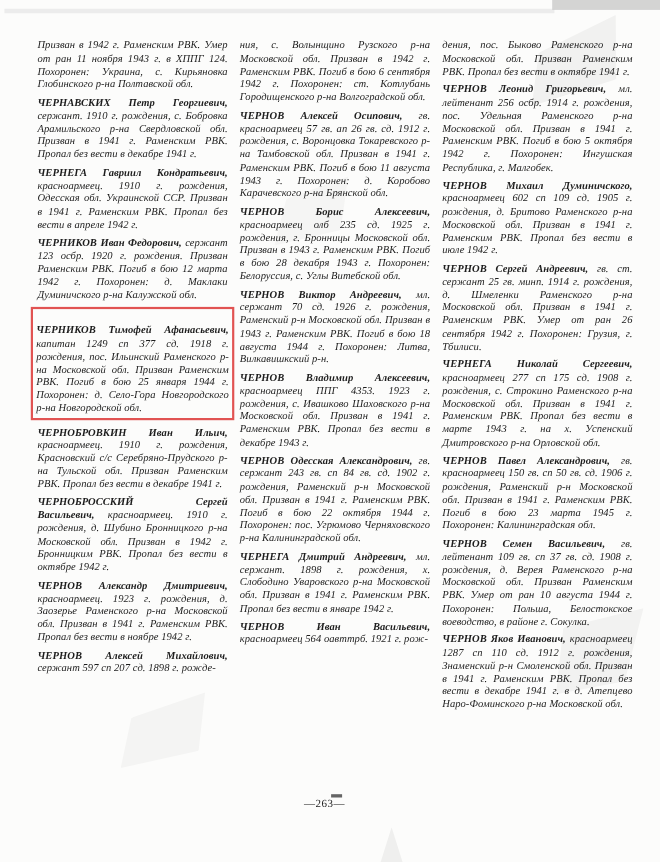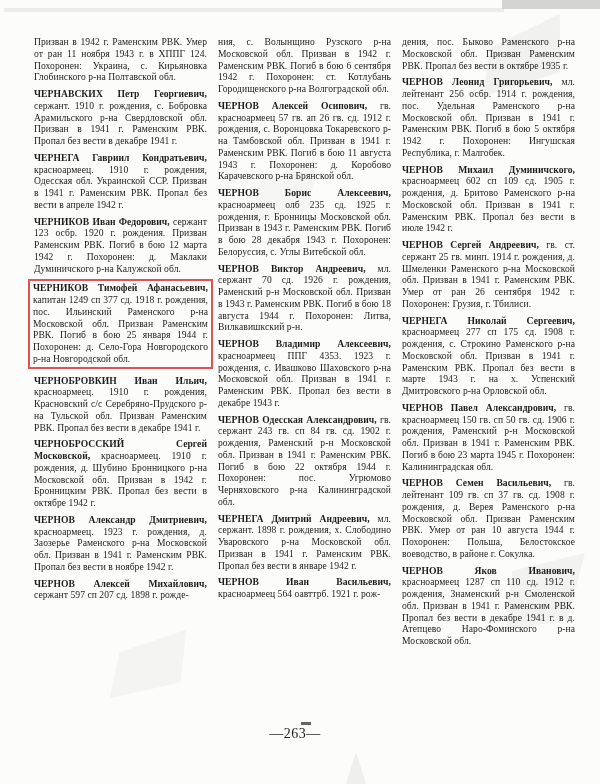--- a/index.html
+++ b/index.html
@@ -31,31 +31,32 @@
     position:absolute;left:34px;top:36px;
     display:flex;gap:11px;
   }
   .column{width:173px;}
   .entry{
     margin:0 0 5px 0;
     font-size:9.6px;
     line-height:11.75px;
     text-align:justify;
     letter-spacing:0.05px;
+    font-style:italic;
   }
   .entry b{font-weight:bold;}
   .entry.highlighted{
     border:2px solid var(--hl,#e15352);
-    padding:1px 3px 2px 3px;
+    padding:14px 3px 2px 3px;
     margin:2px -6px 6px -6px;
   }
   .page-number{
     position:absolute;left:0;top:726px;width:590px;
     text-align:center;
-    font-size:14px;
+    font-size:10px;
     letter-spacing:.5px;
   }
 </style>
 </head>
 <body>
 
 <div class="page">
 
   <div class="scan-edge edge-top-left"></div>
   <div class="scan-edge edge-top-right"></div>
@@ -67,36 +68,36 @@
   <div class="watermark wm-star"></div>
 
   <div class="columns" id="columns">
       <div class="column">
         <p class="entry">Призван в 1942 г. Раменским РВК. Умер от ран 11 ноября 1943 г. в ХППГ 124. Похоронен: Украина, с. Кирьяновка Глобинского р-на Полтавской обл.</p>
         <p class="entry"><b>ЧЕРНАВСКИХ Петр Георгиевич, </b>сержант. 1910 г. рождения, с. Бобровка Арамильского р-на Свердловской обл. Призван в 1941 г. Раменским РВК. Пропал без вести в декабре 1941 г.</p>
         <p class="entry"><b>ЧЕРНЕГА Гавриил Кондратьевич, </b>красноармеец. 1910 г. рождения, Одесская обл. Украинской ССР. Призван в 1941 г. Раменским РВК. Пропал без вести в апреле 1942 г.</p>
         <p class="entry"><b>ЧЕРНИКОВ Иван Федорович, </b>сержант 123 осбр. 1920 г. рождения. Призван Раменским РВК. Погиб в бою 12 марта 1942 г. Похоронен: д. Маклаки Думиничского р-на Калужской обл.</p>
         <p class="entry highlighted"><b>ЧЕРНИКОВ Тимофей Афанасьевич, </b>капитан 1249 сп 377 сд. 1918 г. рождения, пос. Ильинский Раменского р-на Московской обл. Призван Раменским РВК. Погиб в бою 25 января 1944 г. Похоронен: д. Село-Гора Новгородского р-на Новгородской обл.</p>
         <p class="entry"><b>ЧЕРНОБРОВКИН Иван Ильич, </b>красноармеец. 1910 г. рождения, Красновский с/с Серебряно-Прудского р-на Тульской обл. Призван Раменским РВК. Пропал без вести в декабре 1941 г.</p>
-        <p class="entry"><b>ЧЕРНОБРОССКИЙ Сергей Московской, </b>красноармеец. 1910 г. рождения, д. Шубино Бронницкого р-на Московской обл. Призван в 1942 г. Бронницким РВК. Пропал без вести в октябре 1942 г.</p>
+        <p class="entry"><b>ЧЕРНОБРОССКИЙ Сергей Васильевич, </b>красноармеец. 1910 г. рождения, д. Шубино Бронницкого р-на Московской обл. Призван в 1942 г. Бронницким РВК. Пропал без вести в октябре 1942 г.</p>
         <p class="entry"><b>ЧЕРНОВ Александр Дмитриевич, </b>красноармеец. 1923 г. рождения, д. Заозерье Раменского р-на Московской обл. Призван в 1941 г. Раменским РВК. Пропал без вести в ноябре 1942 г.</p>
         <p class="entry"><b>ЧЕРНОВ Алексей Михайлович, </b>сержант 597 сп 207 сд. 1898 г. рожде-</p>
       </div>
       <div class="column">
         <p class="entry">ния, с. Волынщино Рузского р-на Московской обл. Призван в 1942 г. Раменским РВК. Погиб в бою 6 сентября 1942 г. Похоронен: ст. Котлубань Городищенского р-на Волгоградской обл.</p>
         <p class="entry"><b>ЧЕРНОВ Алексей Осипович, </b>гв. красноармеец 57 гв. ап 26 гв. сд. 1912 г. рождения, с. Воронцовка Токаревского р-на Тамбовской обл. Призван в 1941 г. Раменским РВК. Погиб в бою 11 августа 1943 г. Похоронен: д. Коробово Карачевского р-на Брянской обл.</p>
         <p class="entry"><b>ЧЕРНОВ Борис Алексеевич, </b>красноармеец олб 235 сд. 1925 г. рождения, г. Бронницы Московской обл. Призван в 1943 г. Раменским РВК. Погиб в бою 28 декабря 1943 г. Похоронен: Белоруссия, с. Углы Витебской обл.</p>
         <p class="entry"><b>ЧЕРНОВ Виктор Андреевич, </b>мл. сержант 70 сд. 1926 г. рождения, Раменский р-н Московской обл. Призван в 1943 г. Раменским РВК. Погиб в бою 18 августа 1944 г. Похоронен: Литва, Вилкавишкский р-н.</p>
         <p class="entry"><b>ЧЕРНОВ Владимир Алексеевич, </b>красноармеец ППГ 4353. 1923 г. рождения, с. Ивашково Шаховского р-на Московской обл. Призван в 1941 г. Раменским РВК. Пропал без вести в декабре 1943 г.</p>
         <p class="entry"><b>ЧЕРНОВ Одесская Александрович, </b>гв. сержант 243 гв. сп 84 гв. сд. 1902 г. рождения, Раменский р-н Московской обл. Призван в 1941 г. Раменским РВК. Погиб в бою 22 октября 1944 г. Похоронен: пос. Угрюмово Черняховского р-на Калининградской обл.</p>
         <p class="entry"><b>ЧЕРНЕГА Дмитрий Андреевич, </b>мл. сержант. 1898 г. рождения, х. Слободино Уваровского р-на Московской обл. Призван в 1941 г. Раменским РВК. Пропал без вести в январе 1942 г.</p>
         <p class="entry"><b>ЧЕРНОВ Иван Васильевич, </b>красноармеец 564 оавттрб. 1921 г. рож-</p>
       </div>
       <div class="column">
-        <p class="entry">дения, пос. Быково Раменского р-на Московской обл. Призван Раменским РВК. Пропал без вести в октябре 1935 г.</p>
+        <p class="entry">дения, пос. Быково Раменского р-на Московской обл. Призван Раменским РВК. Пропал без вести в октябре 1941 г.</p>
         <p class="entry"><b>ЧЕРНОВ Леонид Григорьевич, </b>мл. лейтенант 256 осбр. 1914 г. рождения, пос. Удельная Раменского р-на Московской обл. Призван в 1941 г. Раменским РВК. Погиб в бою 5 октября 1942 г. Похоронен: Ингушская Республика, г. Малгобек.</p>
         <p class="entry"><b>ЧЕРНОВ Михаил Думиничского, </b>красноармеец 602 сп 109 сд. 1905 г. рождения, д. Бритово Раменского р-на Московской обл. Призван в 1941 г. Раменским РВК. Пропал без вести в июле 1942 г.</p>
         <p class="entry"><b>ЧЕРНОВ Сергей Андреевич, </b>гв. ст. сержант 25 гв. минп. 1914 г. рождения, д. Шмеленки Раменского р-на Московской обл. Призван в 1941 г. Раменским РВК. Умер от ран 26 сентября 1942 г. Похоронен: Грузия, г. Тбилиси.</p>
         <p class="entry"><b>ЧЕРНЕГА Николай Сергеевич, </b>красноармеец 277 сп 175 сд. 1908 г. рождения, с. Строкино Раменского р-на Московской обл. Призван в 1941 г. Раменским РВК. Пропал без вести в марте 1943 г. на х. Успенский Дмитровского р-на Орловской обл.</p>
         <p class="entry"><b>ЧЕРНОВ Павел Александрович, </b>гв. красноармеец 150 гв. сп 50 гв. сд. 1906 г. рождения, Раменский р-н Московской обл. Призван в 1941 г. Раменским РВК. Погиб в бою 23 марта 1945 г. Похоронен: Калининградская обл.</p>
         <p class="entry"><b>ЧЕРНОВ Семен Васильевич, </b>гв. лейтенант 109 гв. сп 37 гв. сд. 1908 г. рождения, д. Верея Раменского р-на Московской обл. Призван Раменским РВК. Умер от ран 10 августа 1944 г. Похоронен: Польша, Белостокское воеводство, в районе г. Сокулка.</p>
         <p class="entry"><b>ЧЕРНОВ Яков Иванович, </b>красноармеец 1287 сп 110 сд. 1912 г. рождения, Знаменский р-н Смоленской обл. Призван в 1941 г. Раменским РВК. Пропал без вести в декабре 1941 г. в д. Атепцево Наро-Фоминского р-на Московской обл.</p>
       </div>
     </div>
 

